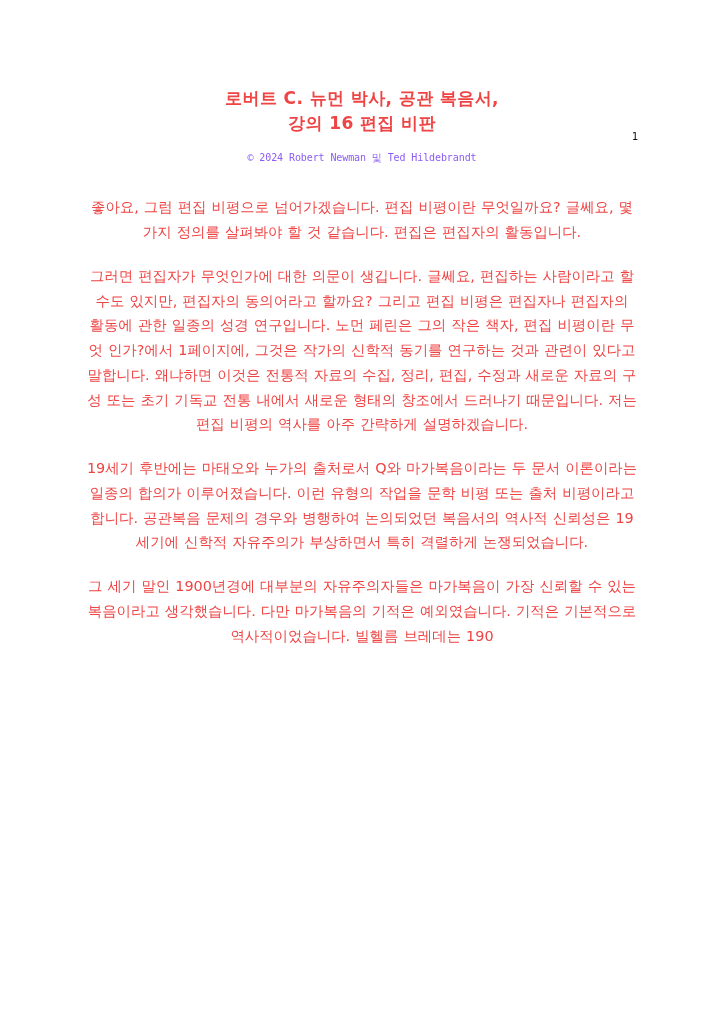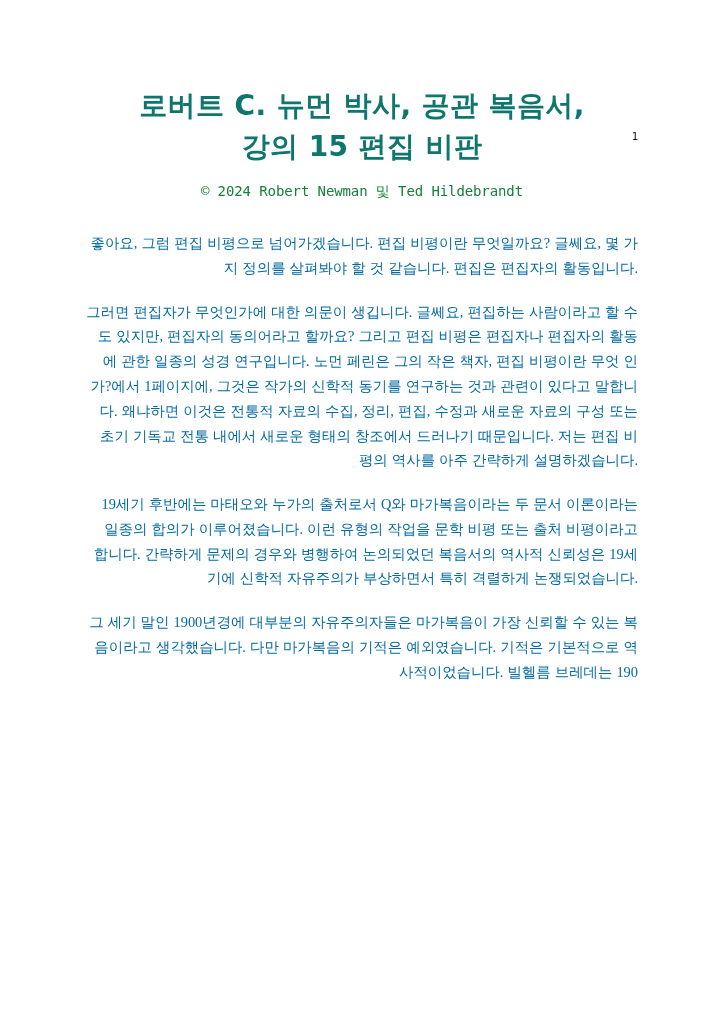--- a/index.html
+++ b/index.html
@@ -28,66 +28,65 @@
     right: 86px;
     font-size: 10.5px;
     font-family: "DejaVu Sans Mono", monospace;
     color: #111111;
   }
   .title-block {
     margin-top: 86px;
     text-align: center;
   }
   .doc-title-line {
-    font-size: 28px;
+    font-size: 17px;
     font-weight: bold;
     letter-spacing: 0.4px;
     line-height: 1.45;
-    color: #0f766e;
+    color: #ef4444;
     text-align: center;
   }
   .copyright {
     margin-top: 16px;
     text-align: center;
-    font-size: 14px;
+    font-size: 10px;
     font-family: "DejaVu Sans Mono", monospace;
-    color: #15803d;
+    color: #8b5cf6;
     letter-spacing: -0.1px;
   }
   .body-copy {
     margin-top: 30px;
   }
   .para {
     font-size: 14.4px;
     line-height: 1.72;
-    text-align: right;
+    text-align: center;
     margin: 0 0 19px 0;
-    color: #0369a1;
+    color: #ef4444;
     word-spacing: 0.5px;
-    font-family: Liberation Serif, serif;
   }
   .para:last-child {
     margin-bottom: 0;
     margin-top: 13px;
   }
 </style>
 </head>
 <body>
 
 <div class="page">
 
   <div class="page-number">1</div>
 
   <div class="title-block">
     <div class="doc-title-line">로버트 C.  뉴먼 박사,  공관 복음서,</div>
-    <div class="doc-title-line">강의 15 편집 비판</div>
+    <div class="doc-title-line">강의 16 편집 비판</div>
   </div>
 
   <div class="copyright">© 2024 Robert Newman 및 Ted Hildebrandt</div>
 
   <div class="body-copy">
     <p class="para">좋아요,  그럼 편집 비평으로 넘어가겠습니다.  편집 비평이란 무엇일까요? 글쎄요,  몇 가지 정의를 살펴봐야 할 것 같습니다.  편집은 편집자의 활동입니다.</p>
     <p class="para">그러면 편집자가 무엇인가에 대한 의문이 생깁니다.  글쎄요,  편집하는 사람이라고 할 수도 있지만,  편집자의 동의어라고 할까요? 그리고 편집 비평은 편집자나 편집자의 활동에 관한 일종의 성경 연구입니다.  노먼 페린은 그의 작은 책자,  편집 비평이란 무엇 인가?에서 1페이지에,  그것은 작가의 신학적 동기를 연구하는 것과 관련이 있다고 말합니다.  왜냐하면 이것은 전통적 자료의 수집,  정리,  편집,  수정과 새로운 자료의 구성 또는 초기 기독교 전통 내에서 새로운 형태의 창조에서 드러나기 때문입니다.  저는 편집 비평의 역사를 아주 간략하게 설명하겠습니다.</p>
-    <p class="para">19세기 후반에는 마태오와 누가의 출처로서 Q와 마가복음이라는 두 문서 이론이라는 일종의 합의가 이루어졌습니다.  이런 유형의 작업을 문학 비평 또는 출처 비평이라고 합니다.  간략하게 문제의 경우와 병행하여 논의되었던 복음서의 역사적 신뢰성은 19세기에 신학적 자유주의가 부상하면서 특히 격렬하게 논쟁되었습니다.</p>
+    <p class="para">19세기 후반에는 마태오와 누가의 출처로서 Q와 마가복음이라는 두 문서 이론이라는 일종의 합의가 이루어졌습니다.  이런 유형의 작업을 문학 비평 또는 출처 비평이라고 합니다.  공관복음 문제의 경우와 병행하여 논의되었던 복음서의 역사적 신뢰성은 19세기에 신학적 자유주의가 부상하면서 특히 격렬하게 논쟁되었습니다.</p>
     <p class="para">그 세기 말인 1900년경에 대부분의 자유주의자들은 마가복음이 가장 신뢰할 수 있는 복음이라고 생각했습니다.  다만 마가복음의 기적은 예외였습니다.  기적은 기본적으로 역사적이었습니다.  빌헬름 브레데는 190</p>
   </div>
 
 </div>
 
 </body></html>

